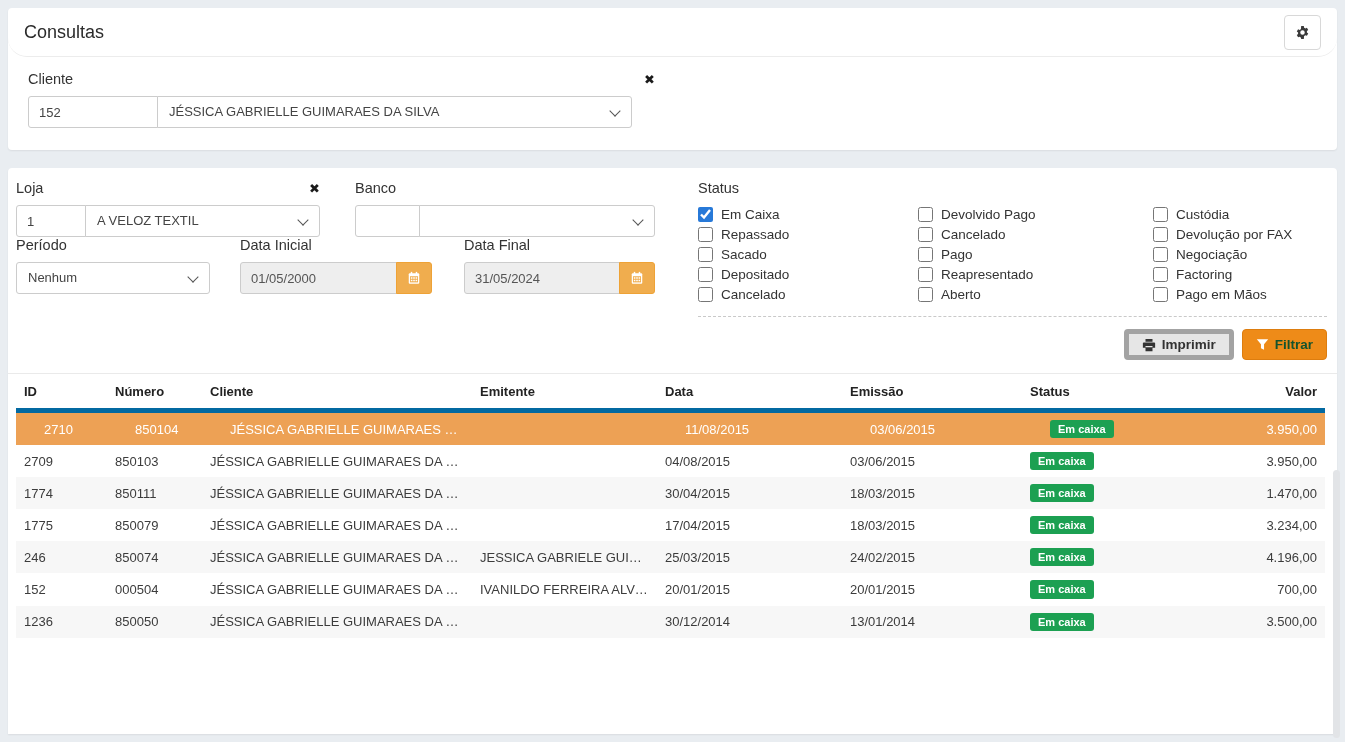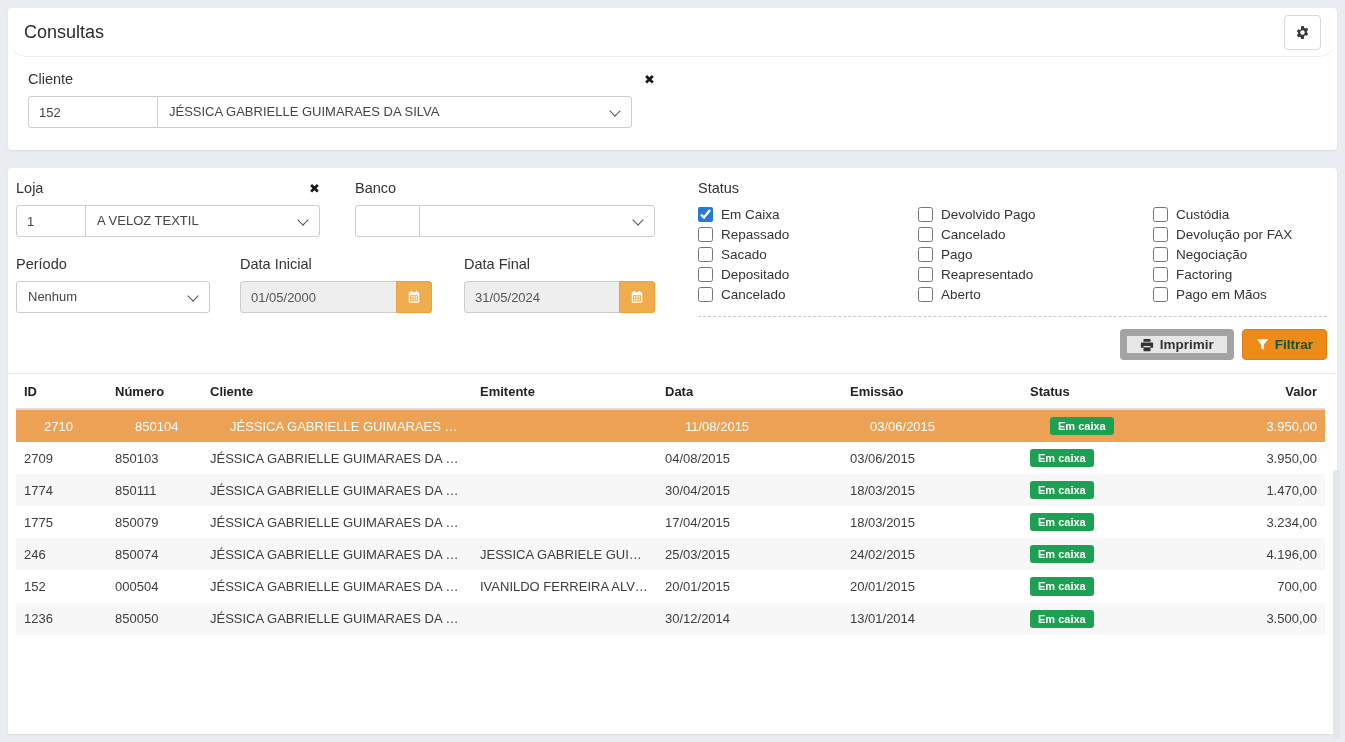--- a/index.html
+++ b/index.html
@@ -45,21 +45,21 @@
   #card-main{margin:18px 8px 0 8px;border-radius:4px 4px 0 0;min-height:566px;padding-bottom:36px;}
   .tabs{display:flex;background:#fbfbfb;border-bottom:1px solid #dcdcdc;border-radius:4px 4px 0 0;padding-left:2px;}
   .tab{padding:0 26px;line-height:52px;font-size:14.5px;color:#333;cursor:pointer;}
   .tab.active{background:#fff;border-top:3px solid var(--accent-dark);
     border-left:1px solid #e7e7e7;border-right:1px solid #e7e7e7;
     margin-bottom:-1px;line-height:49px;border-bottom:1px solid #fff;}
   
   .filters{display:flex;padding:12px 10px 0 8px;}
   .f-left{width:647px;flex-shrink:0;}
   .f-row{display:flex;}
-  .f-row2{margin-top:19px;}
+  .f-row2{}
   .grp-loja{width:304px;}
   #loja-code{width:70px;}
   #loja-select{width:235px;}
   .grp-banco{width:300px;margin-left:35px;}
   #banco-code{width:65px;}
   #banco-select{width:236px;}
   .grp-periodo{width:194px;}
   #periodo-select{width:194px;}
   .grp-datai{width:192px;margin-left:30px;}
   .grp-dataf{width:191px;margin-left:32px;}
@@ -72,32 +72,32 @@
   .status-grid{display:flex;}
   .status-col{display:flex;flex-direction:column;gap:5px;}
   .status-col:nth-child(1){width:220px;}
   .status-col:nth-child(2){width:235px;}
   .status-col:nth-child(3){flex:1;}
   .chk{display:flex;align-items:center;gap:8px;font-size:13.5px;color:#333;cursor:pointer;}
   .chk input{width:15px;height:15px;accent-color:var(--chk);margin:0;}
   .actions{display:flex;justify-content:flex-end;gap:8px;margin-top:12px;}
   .btn{height:31px;padding:0 13px;border-radius:4px;font-size:13.5px;font-weight:bold;
     display:inline-flex;align-items:center;gap:6px;cursor:pointer;font-family:inherit;}
-  .btn-default{background:#e6e6e6;border:7px solid #a3a3a3;color:#333;}
+  .btn-default{background:#e6e6e6;border:5px solid #a3a3a3;color:#333;}
   .btn-primary{background:var(--accent);border:1px solid #dd7d0f;color:#14532d;}
   
   .table-section{margin-top:13px;border-top:1px solid #eaeaea;padding:0 12px 0 8px;}
   table{width:100%;border-collapse:collapse;font-size:13px;table-layout:fixed;}
   th{text-align:left;font-weight:bold;color:#222;font-size:13px;
     padding:10px 8px 9px 8px;border-bottom:2px solid #ddd;}
   td{padding:7px 8px;color:#3c3c3c;overflow:hidden;white-space:nowrap;text-overflow:ellipsis;height:31px;}
   th.col-valor,td.col-valor{text-align:right;}
   tbody tr:nth-child(odd):not(.selected){background:#f7f7f7;}
   tr.selected{background:var(--selected);}
-  tr.selected td{color:#fff;border-top:1px solid #0369a1;padding-left:28px;}
+  tr.selected td{color:#fff;border-top:5px solid #0369a1;padding-left:28px;}
   .badge{display:inline-block;background:var(--green);color:#fff;font-size:11px;font-weight:bold;
     padding:3px 8px 3px 8px;border-radius:3px;line-height:1.1;}
   .scroll-thumb{position:absolute;right:5px;top:470px;width:7px;height:268px;
     background:#e2e4e7;border-radius:4px;}
   svg{display:block;}
 </style>
 </head>
 <body>
 
 <div class="card" id="card-consultas">

